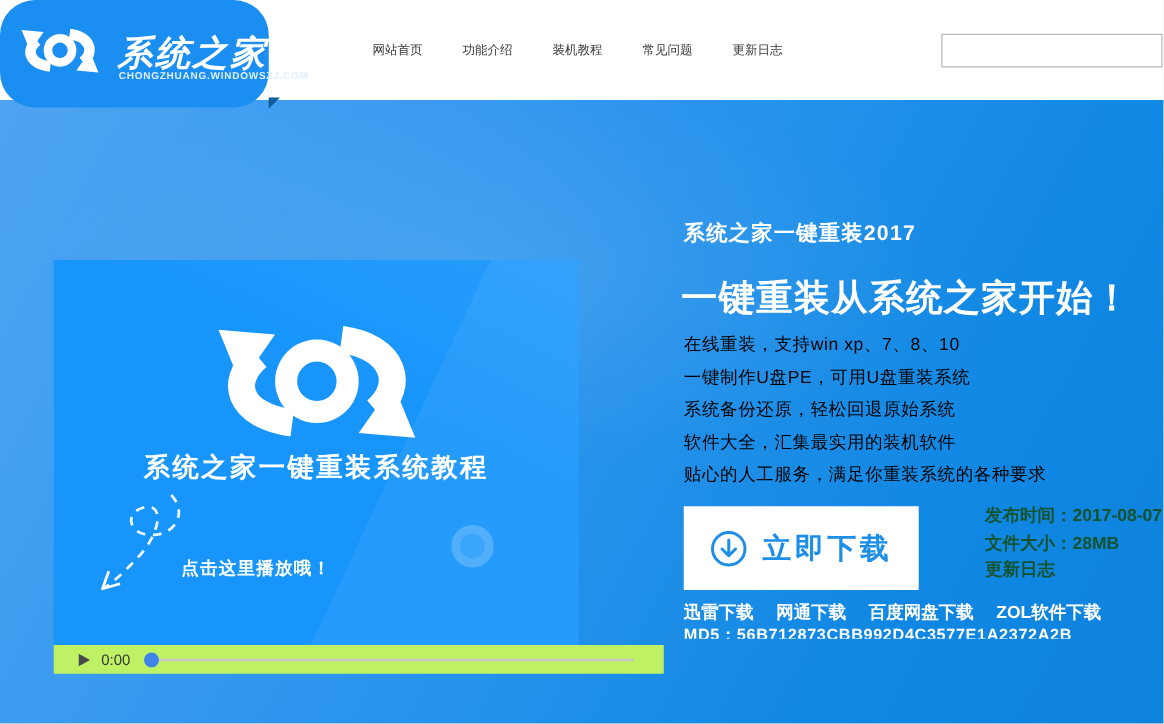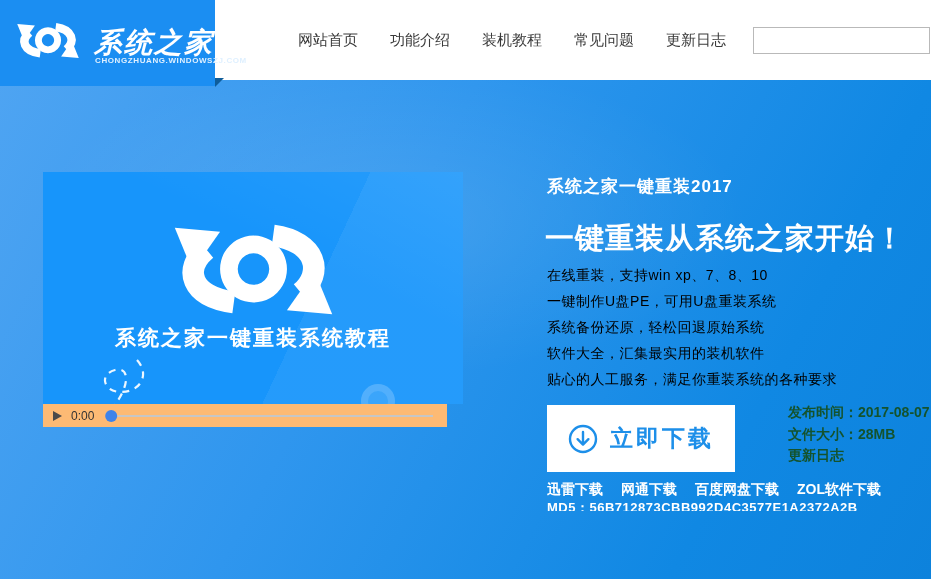--- a/index.html
+++ b/index.html
@@ -22,38 +22,38 @@
   
   .header {
     position:absolute; left:0; top:0; width:931px; height:80px;
     background:#ffffff;
   }
   .nav {
     position:absolute; left:296px; top:0; height:80px;
     display:flex; align-items:center; gap:28px;
   }
   .nav-item {
-    font-size:15px; color:#3a3a3a; cursor:pointer; white-space:nowrap;
+    font-size:10px; color:#3a3a3a; cursor:pointer; white-space:nowrap;
     padding:4px 2px;
   }
   .search-box {
     position:absolute; left:753px; top:27px; width:177px; height:27px;
     border:1px solid #b9b9b9; background:#fff;
     display:flex; align-items:center;
   }
   .search-input {
     flex:1; height:100%; border:none; outline:none; padding:0 8px;
     font-size:13px; color:#333; background:transparent;
     font-family:"Liberation Sans","DejaVu Sans",sans-serif;
   }
 
   
   .logo-block {
     position:absolute; left:0; top:0; width:215px; height:86px;
-    background:#1b8ef2; cursor:pointer;
+    background:#1b8ef2; cursor:pointer;border-radius:28px;
   }
   .logo-fold {
     position:absolute; left:215px; top:78px; width:0; height:0;
     border-top:9px solid #0f5d9a; border-right:9px solid transparent;
   }
   .logo-mark { position:absolute; left:8px; top:17px; }
   .brand-name {
     position:absolute; left:94px; top:24px;
     font-size:28px; font-weight:700; font-style:italic; color:#fff;
     letter-spacing:2px; white-space:nowrap;
@@ -62,45 +62,46 @@
     position:absolute; left:95px; top:56px;
     font-size:8px; font-weight:700; color:#dff0ff; letter-spacing:0.6px;
     white-space:nowrap;
   }
 
   
   .video-card {
     position:absolute; left:43px; top:172px; width:420px; height:295px;
   }
   .video-thumb {
-    position:relative; width:420px; height:232px; cursor:pointer; overflow:hidden;
+    position:relative; width:420px; height:308px; cursor:pointer; overflow:hidden;
     background:
       linear-gradient(205deg, rgba(255,255,255,0.07) 0%, rgba(255,255,255,0) 38%),
       linear-gradient(115deg, rgba(255,255,255,0) 62%, rgba(255,255,255,0.06) 62%),
       #1795fb;
+    margin-top: 36px;
   }
   .video-logo { position:absolute; left:108px; top:38px; }
   .video-title {
     position:absolute; left:0; top:152px; width:100%;
     text-align:center; color:#fff; font-size:21px; font-weight:600;
     letter-spacing:2px; white-space:nowrap;
   }
   .squiggle { position:absolute; left:32px; top:182px; }
   .video-hint {
     position:absolute; left:102px; top:238px;
     color:#fff; font-size:14px; font-weight:600; letter-spacing:1px; white-space:nowrap;
   }
   .deco-ring {
     position:absolute; left:318px; top:212px; width:34px; height:34px;
     border-radius:50%; background:rgba(255,255,255,0.10);
     border:7px solid rgba(255,255,255,0.12);
   }
   .video-controls {
-    position:relative; width:404px; height:23px; background:#fdba74;
-    display:flex; align-items:center; padding:0 10px;
+    position:relative; width:488px; height:23px; background:#bef264;
+    display:flex; align-items:center; padding:0 20px;
   }
   .play-btn {
     width:0; height:0; cursor:pointer;
     border-left:9px solid #4a4a4a;
     border-top:5.5px solid transparent;
     border-bottom:5.5px solid transparent;
   }
   .time-label { font-size:12px; color:#333; margin-left:9px; }
   .seek-track {
     position:relative; flex:1; height:2px; background:#c6c6c6;

